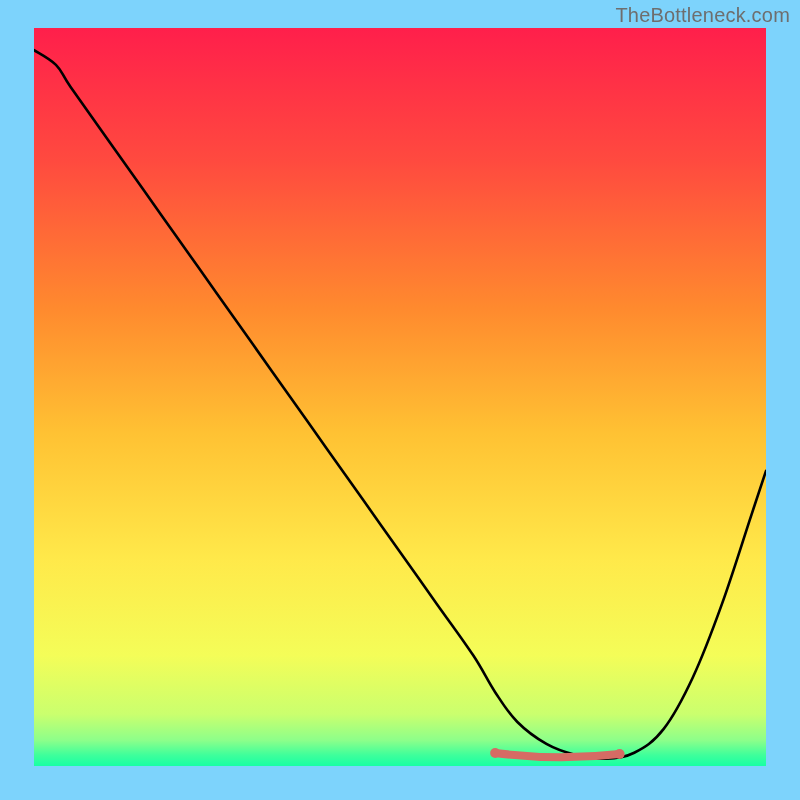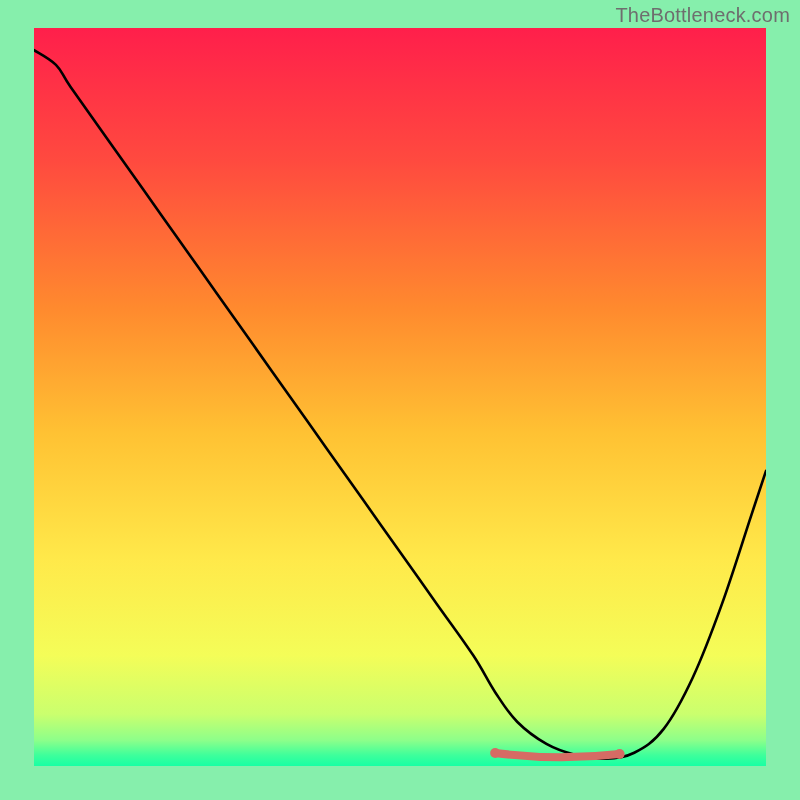--- a/index.html
+++ b/index.html
@@ -8,21 +8,21 @@
     width: 800px;
     height: 800px;
     background: #000;
     overflow: hidden;
     font-family: Arial, Helvetica, sans-serif;
   }
   .frame {
     position: relative;
     width: 800px;
     height: 800px;
-    background: #86efac;
+    background: #7dd3fc;
   }
   .watermark {
     position: absolute;
     top: 4px;
     right: 10px;
     color: #6e6e6e;
     font-size: 20px;
     font-weight: 500;
     letter-spacing: 0.2px;
   }

